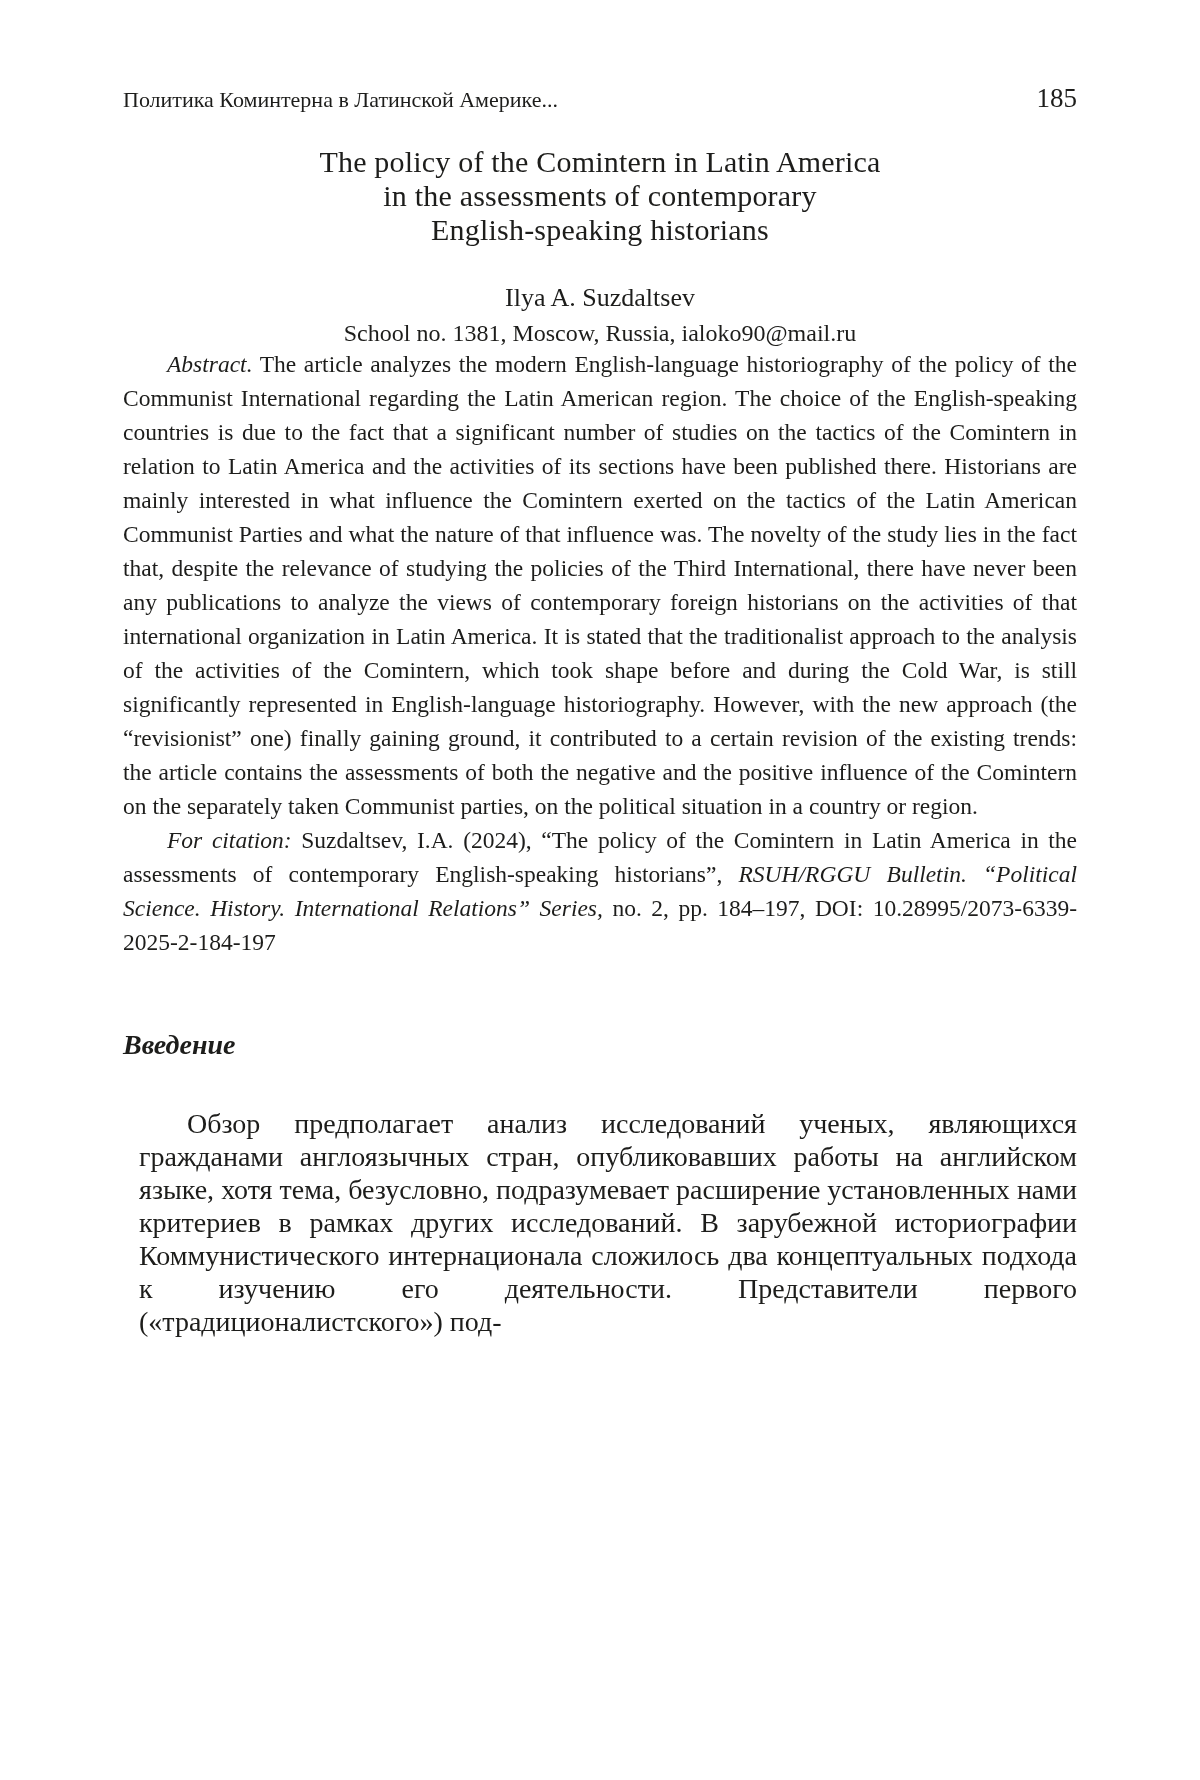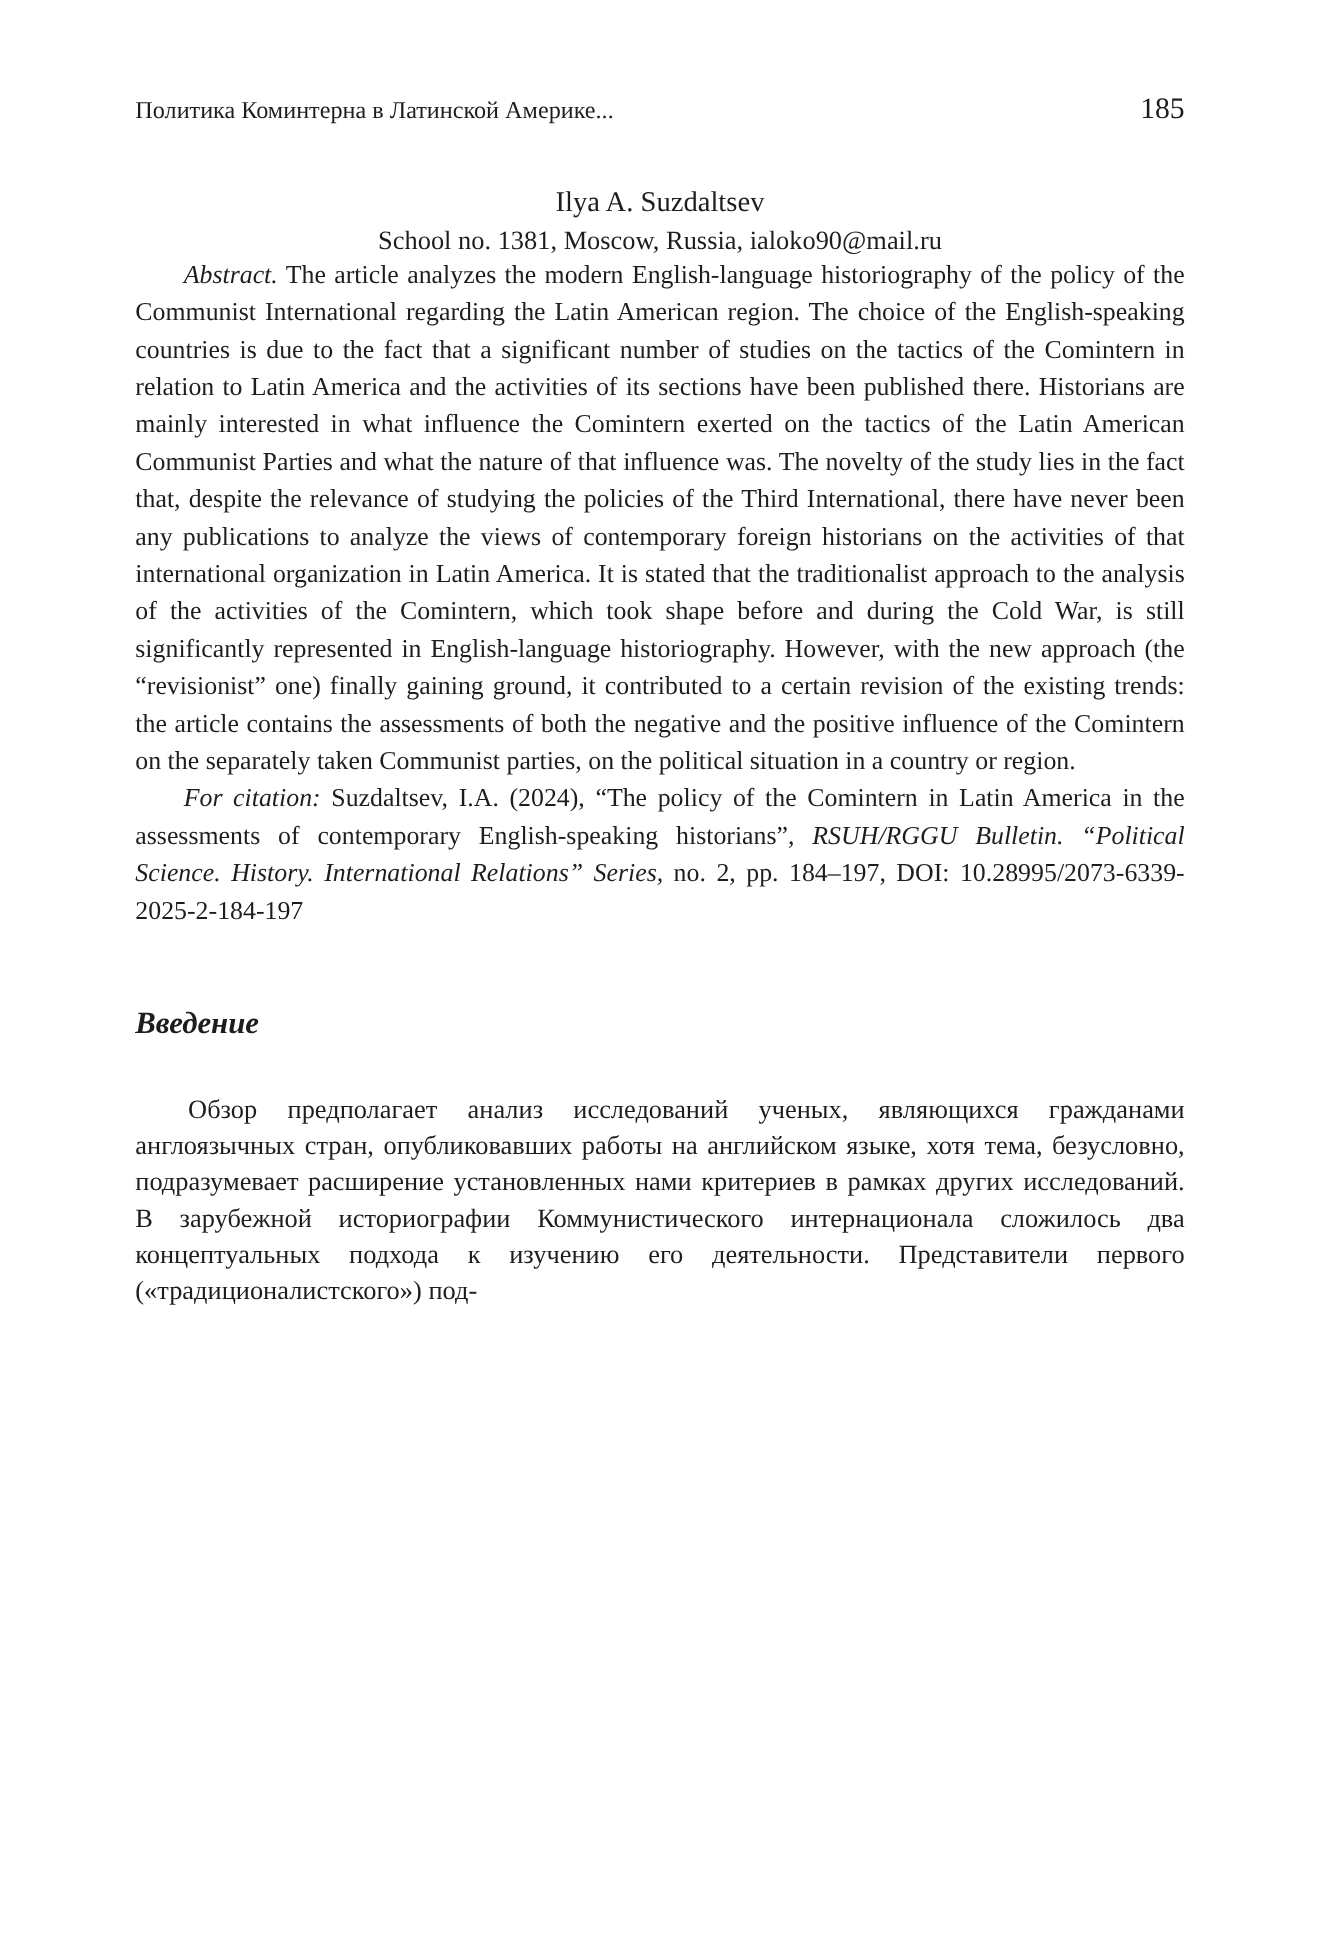--- a/index.html
+++ b/index.html
@@ -31,21 +31,21 @@
   }
   .title {
     margin: 32px 0 0 0;
     font-size: 30px;
     line-height: 34px;
     font-weight: normal;
     text-align: center;
     letter-spacing: 0.2px;
   }
   .author {
-    margin-top: 56px;
+    margin-top: 36px;
     font-size: 26px;
     line-height: 30px;
     text-align: center;
   }
   .affiliation {
     margin-top: 6px;
     font-size: 24px;
     line-height: 28px;
     text-align: center;
   }
@@ -61,22 +61,22 @@
   .citation-p { margin-top: 34px; }
   .ital { font-style: italic; }
   .section-heading {
     margin: 70px 0 0 0;
     font-size: 28px;
     line-height: 32px;
     font-weight: bold;
     font-style: italic;
   }
   .body-ru {
-    margin: 46px 0 0 0;
-    font-size: 24px;
+    margin: 46px 0 0 16px;
+    font-size: 28px;
     line-height: 33px;
     text-align: justify;
     text-indent: 48px;
   }
   .footer {
     position: absolute;
     left: 100px;
     right: 100px;
     bottom: 60px;
     text-align: center;
@@ -87,20 +87,25 @@
 </head>
 <body>
 
 <div class="page">
 
   <header class="running-head">
     <span>Политика Коминтерна в Латинской Америке...</span>
     <span class="pagenum">185</span>
   </header>
 
+  <h1 class="title">
+    <span>The policy of the Comintern in Latin America</span><br>
+    <span>in the assessments of contemporary</span><br>
+    <span>English-speaking historians</span>
+  </h1>
 
   <div class="author">Ilya A. Suzdaltsev</div>
 
   <div class="affiliation">School no. 1381, Moscow, Russia, ialoko90@mail.ru</div>
 
   <p class="block abstract-p">
     <span class="ital">Abstract.</span><span> The article analyzes the modern English-language historiography of the policy of the Communist International regarding the Latin American region. The choice of the English-speaking countries is due to the fact that a significant number of studies on the tactics of the Comintern in relation to Latin America and the activities of its sections have been published there. Historians are mainly interested in what influence the Comintern exerted on the tactics of the Latin American Communist Parties and what the nature of that influence was. The novelty of the study lies in the fact that, despite the relevance of studying the policies of the Third International, there have never been any publications to analyze the views of contemporary foreign historians on the activities of that international organization in Latin America. It is stated that the traditionalist approach to the analysis of the activities of the Comintern, which took shape before and during the Cold War, is still significantly represented in English-language historiography. However, with the new approach (the “revisionist” one) finally gaining ground, it contributed to a certain revision of the existing trends: the article contains the assessments of both the negative and the positive influence of the Comintern on the separately taken Communist parties, on the political situation in a country or region.</span>
   </p>
 
 

